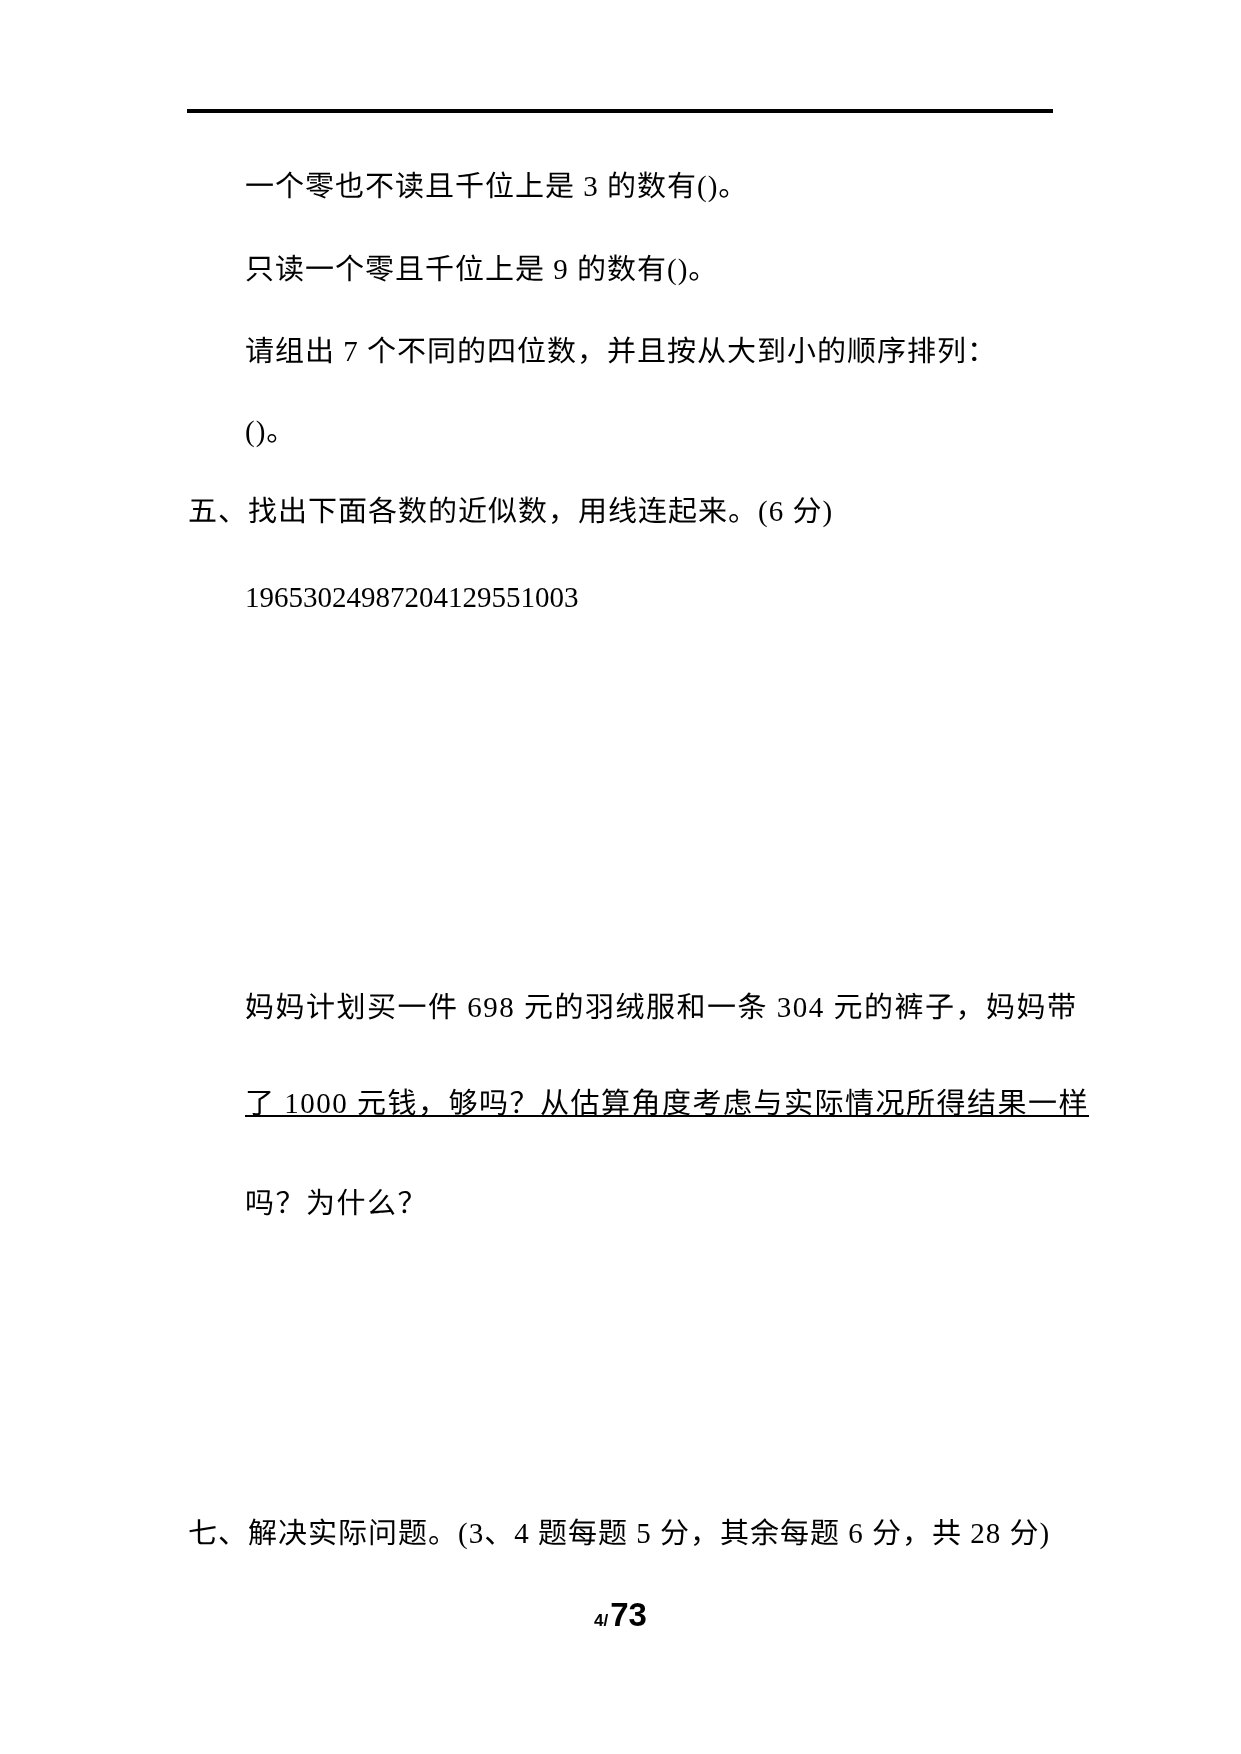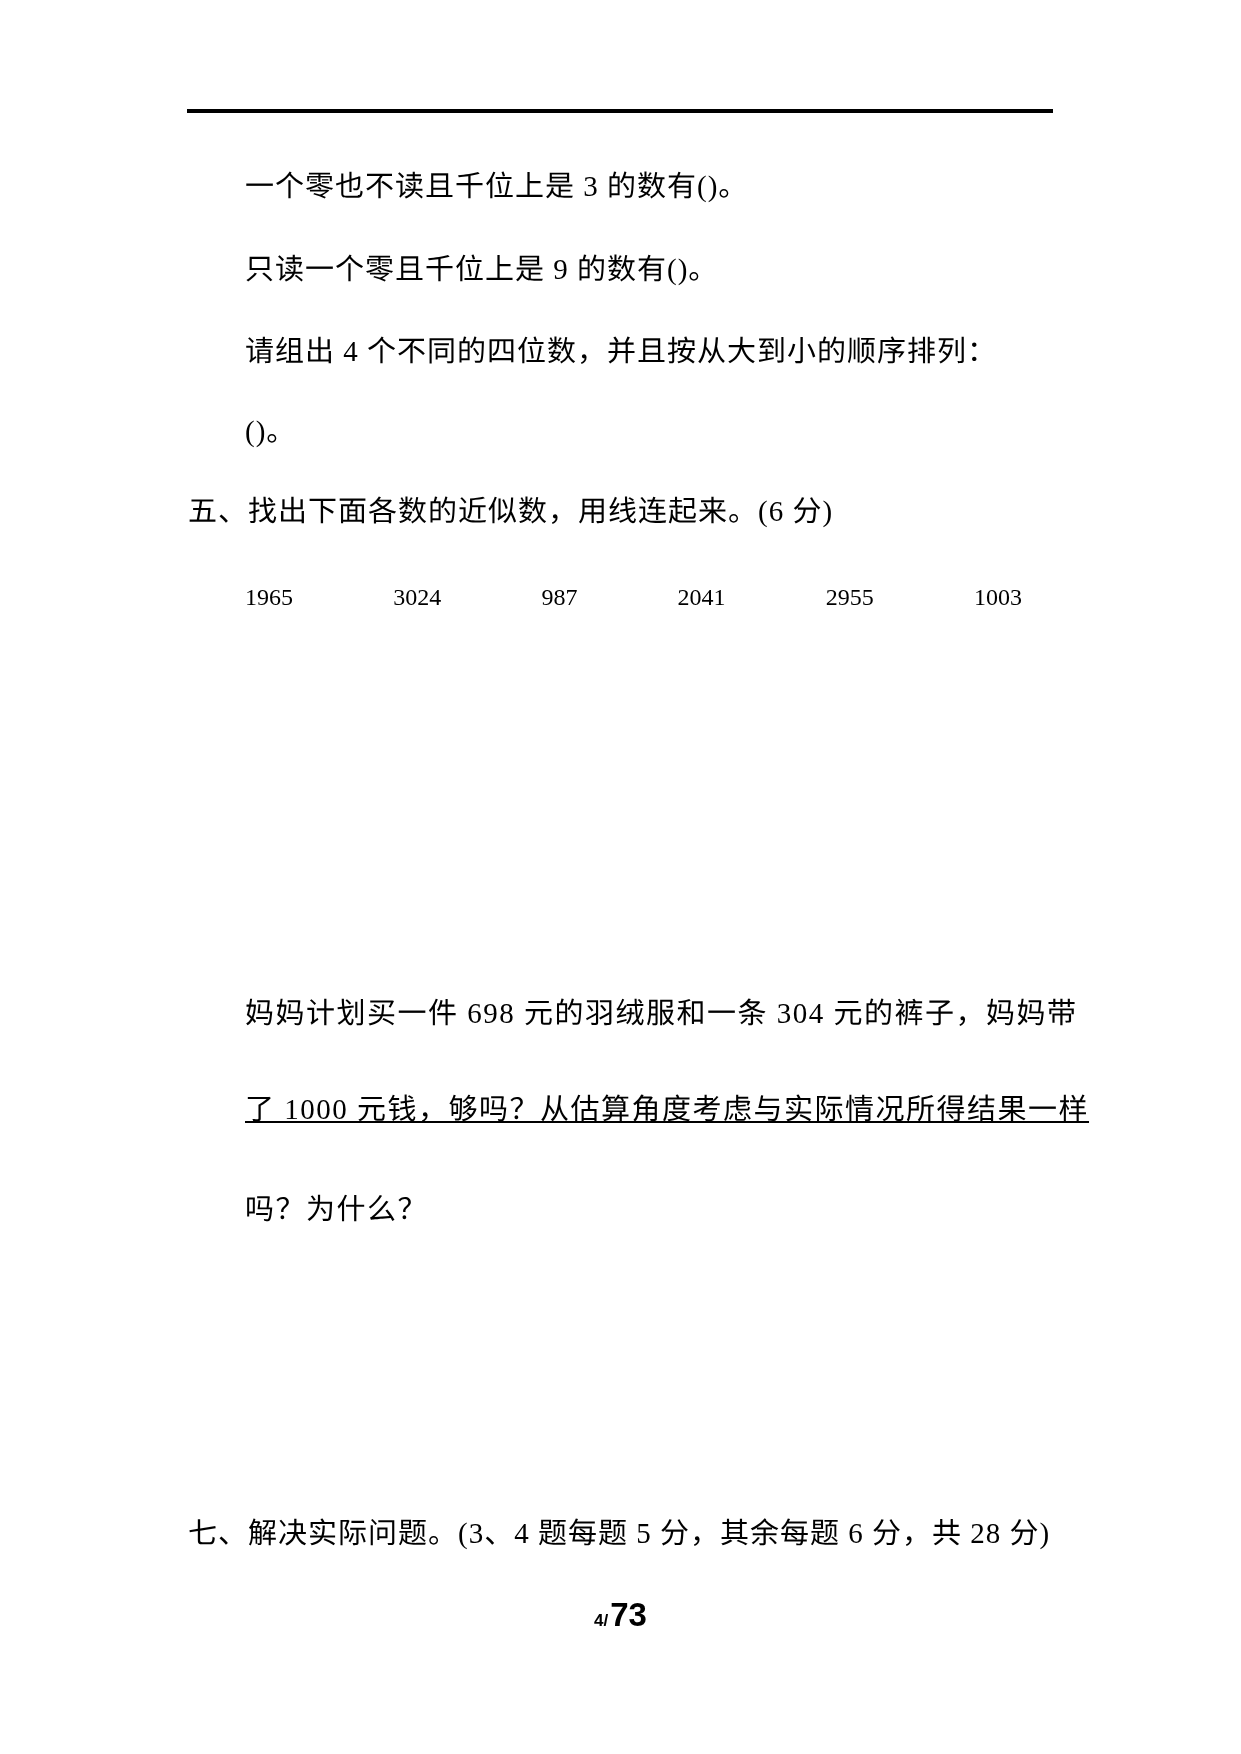--- a/index.html
+++ b/index.html
@@ -47,30 +47,28 @@
   }
 
   .indent {
     left: 245px;
   }
 
   .num-row {
     left: 245px;
     width: 777px;
     display: flex;
-    justify-content: space-between;
-    font-size: 24px;
+    font-size: 29px;
     line-height: 34px;
     font-family: Liberation Serif, serif;
   }
   .num-row span { letter-spacing: 0; }
 
   .para-line {
     letter-spacing: 1.5px;
-    margin-top: 6px;
   }
 
   .footer {
     position: absolute;
     top: 1596px;
     left: 0;
     width: 100%;
     display: flex;
     justify-content: center;
     align-items: baseline;
@@ -91,21 +89,21 @@
   <div class="abs body-text fill-row" style="top:168px; left:245px; width:821px;">
     <span>一个零也不读且千位上是 3 的数有(</span>
     <span>)。</span>
   </div>
 
   <div class="abs body-text fill-row" style="top:251px; left:245px; width:821px;">
     <span>只读一个零且千位上是 9 的数有(</span>
     <span>)。</span>
   </div>
 
-  <div class="abs body-text indent" style="top:333px;">请组出 4 个不同的四位数，并且按从大到小的顺序排列：</div>
+  <div class="abs body-text indent" style="top:333px;">请组出 7 个不同的四位数，并且按从大到小的顺序排列：</div>
 
   <div class="abs body-text fill-row" style="top:413px; left:245px; width:750px;">
     <span>(</span>
     <span>)。</span>
   </div>
 
   <div class="abs body-text heading" style="top:493px;">五、找出下面各数的近似数，用线连起来。(6 分)</div>
 
   <div class="abs num-row" style="top:580px;">
     <span>1965</span>

